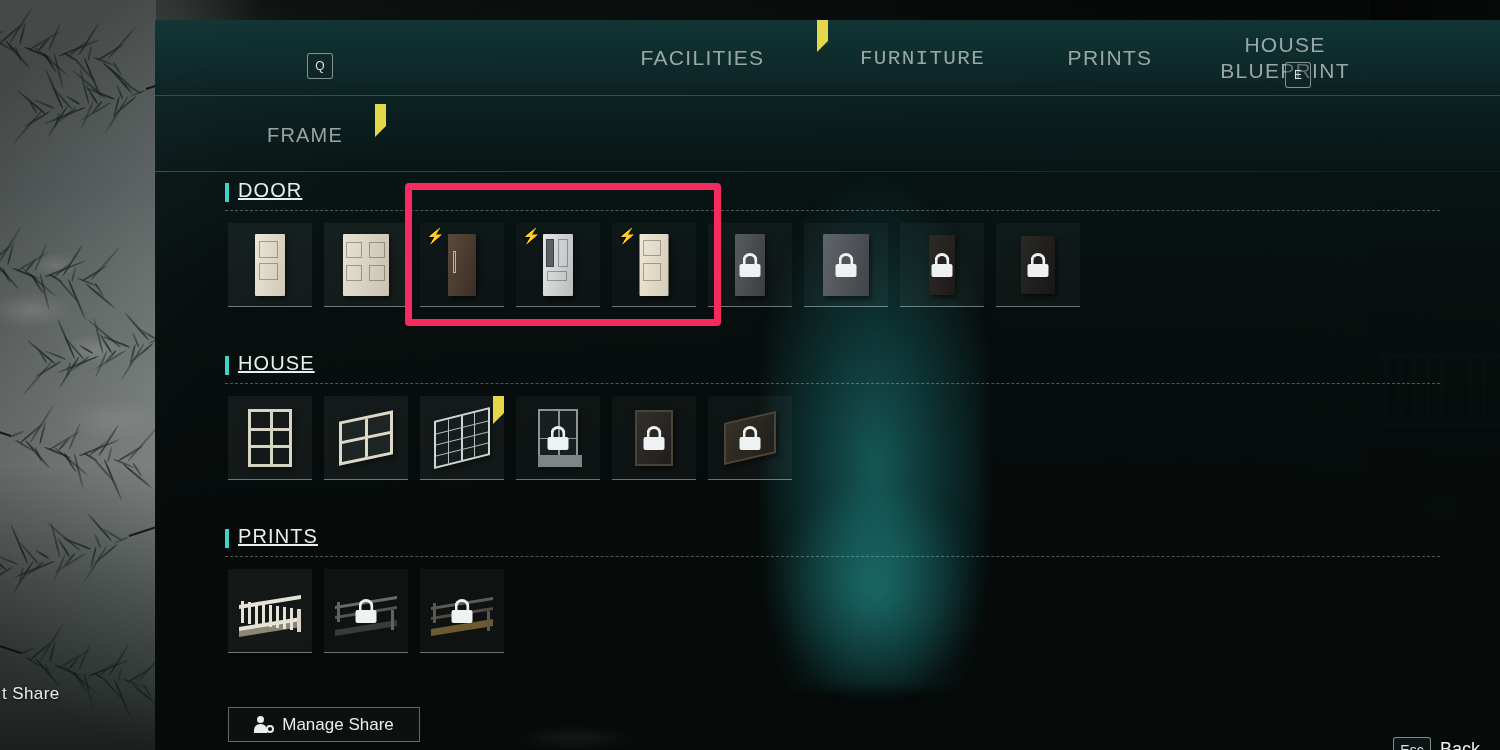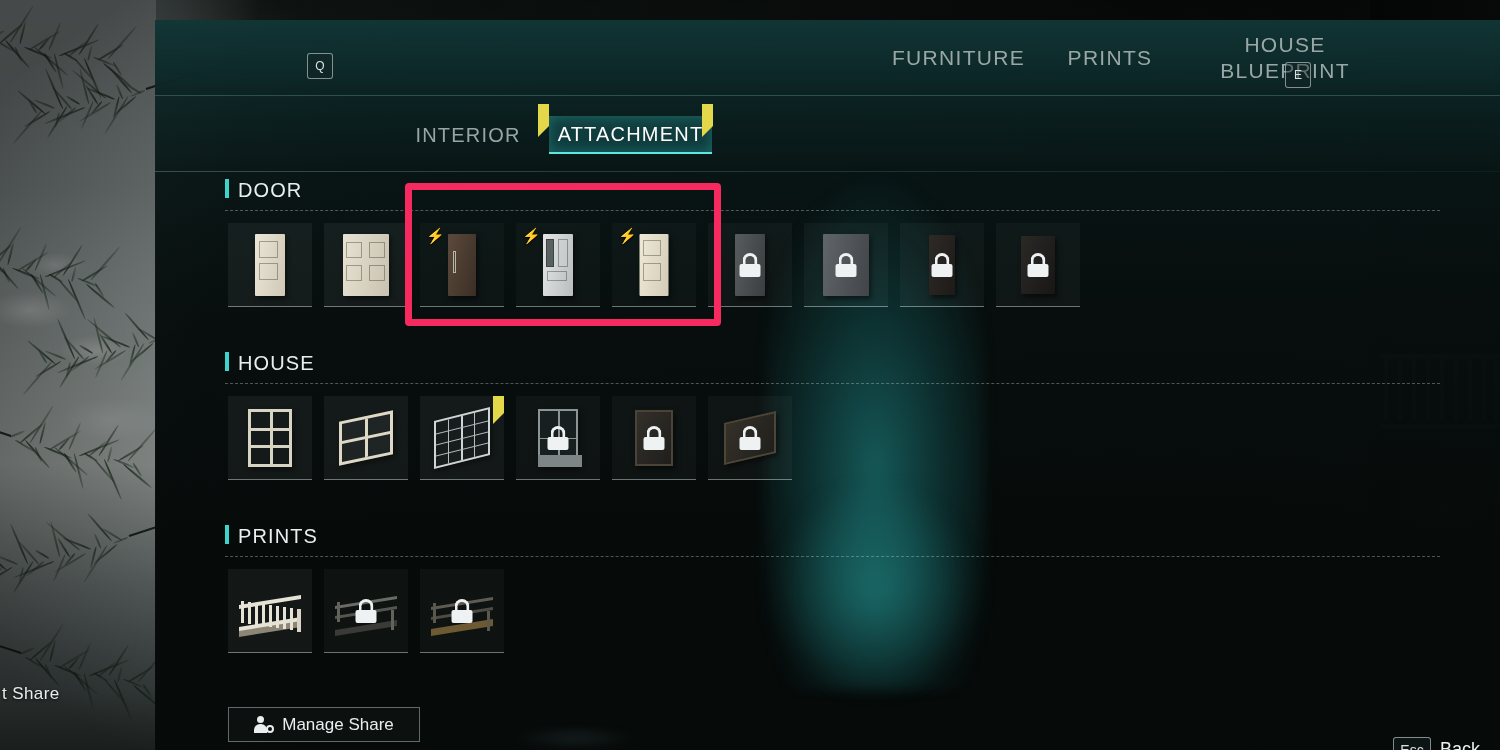--- a/index.html
+++ b/index.html
@@ -200,22 +200,22 @@
     position: absolute; left: 0; bottom: 0; width: 1345px; height: 1px;
     background: linear-gradient(90deg, rgba(160,200,200,0.30) 0%, rgba(140,185,185,0.20) 45%, rgba(120,170,170,0.06) 100%);
   }
 
   
   .content { position: absolute; left: 0; top: 152px; width: 1345px; height: 520px; }
 
   .section { position: absolute; left: 0; width: 1345px; }
   .section-title {
     position: absolute; left: 70px; top: 0;
-    display: flex; align-items: flex-start; gap: 9px;
-    color: #e9eeee; font-size: 20px; letter-spacing: 1.1px;
+    display: flex; align-items: flex-end; gap: 9px;
+    color: #e9eeee; font-size: 20px; letter-spacing: 1.1px; text-decoration: underline;
   }
   .title-bar {
     display: inline-block; width: 4px; height: 19px;
     background: #3fd4cb;
   }
   .section-rule {
     position: absolute; left: 70px; top: 31px; width: 1215px; height: 0;
     border-top: 1px dashed rgba(175,200,200,0.40);
   }
   .tile-row { position: absolute; left: 73px; top: 44px; display: flex; gap: 12px; }
@@ -559,48 +559,48 @@
   <div class="panel">
     <div class="panel-bg"></div>
     <div class="teal-glow"></div>
     <div class="teal-glow2"></div>
 
     <div class="topnav">
       <div class="topnav-inner">
         <div class="keycap nav-q">Q</div>
 
 
-
-        <div class="navtab" style="left:696px; width:215px;">
+        <div class="navtab" style="left:440px; width:215px;">
+          <span>FACILITIES</span>
+          <span class="corner-tri"><span class="tri"></span></span>
+        </div>
+
+        <div class="navtab" style="left:660px; width:215px;font-family:Liberation Mono, monospace;">
           <span>FURNITURE</span>
         </div>
 
         <div class="navtab" style="left:880px; width:150px;">
           <span>PRINTS</span>
         </div>
 
         <div class="navtab" style="left:1040px; width:180px; line-height:1.22;">
           <span>HOUSE BLUEPRINT</span>
         </div>
 
         <div class="keycap nav-e">E</div>
       </div>
     </div>
 
     <div class="subtabs">
-
-      <div class="subtab" style="left:233px; width:160px;">
-        <span>INTERIOR</span>
+      <div class="subtab" style="left:70px; width:160px;">
+        <span>FRAME</span>
         <span class="corner-tri"><span class="tri"></span></span>
       </div>
 
-      <div class="subtab active" style="left:394px; width:163px;">
-        <span>ATTACHMENT</span>
-        <span class="corner-tri"><span class="tri"></span></span>
-      </div>
+
 
       <div class="subtabs-rule"></div>
     </div>
 
     <div class="content">
 
       <div class="section" style="top:7px;">
         <div class="section-title">
           <span class="title-bar"></span>
           <span>DOOR</span>

